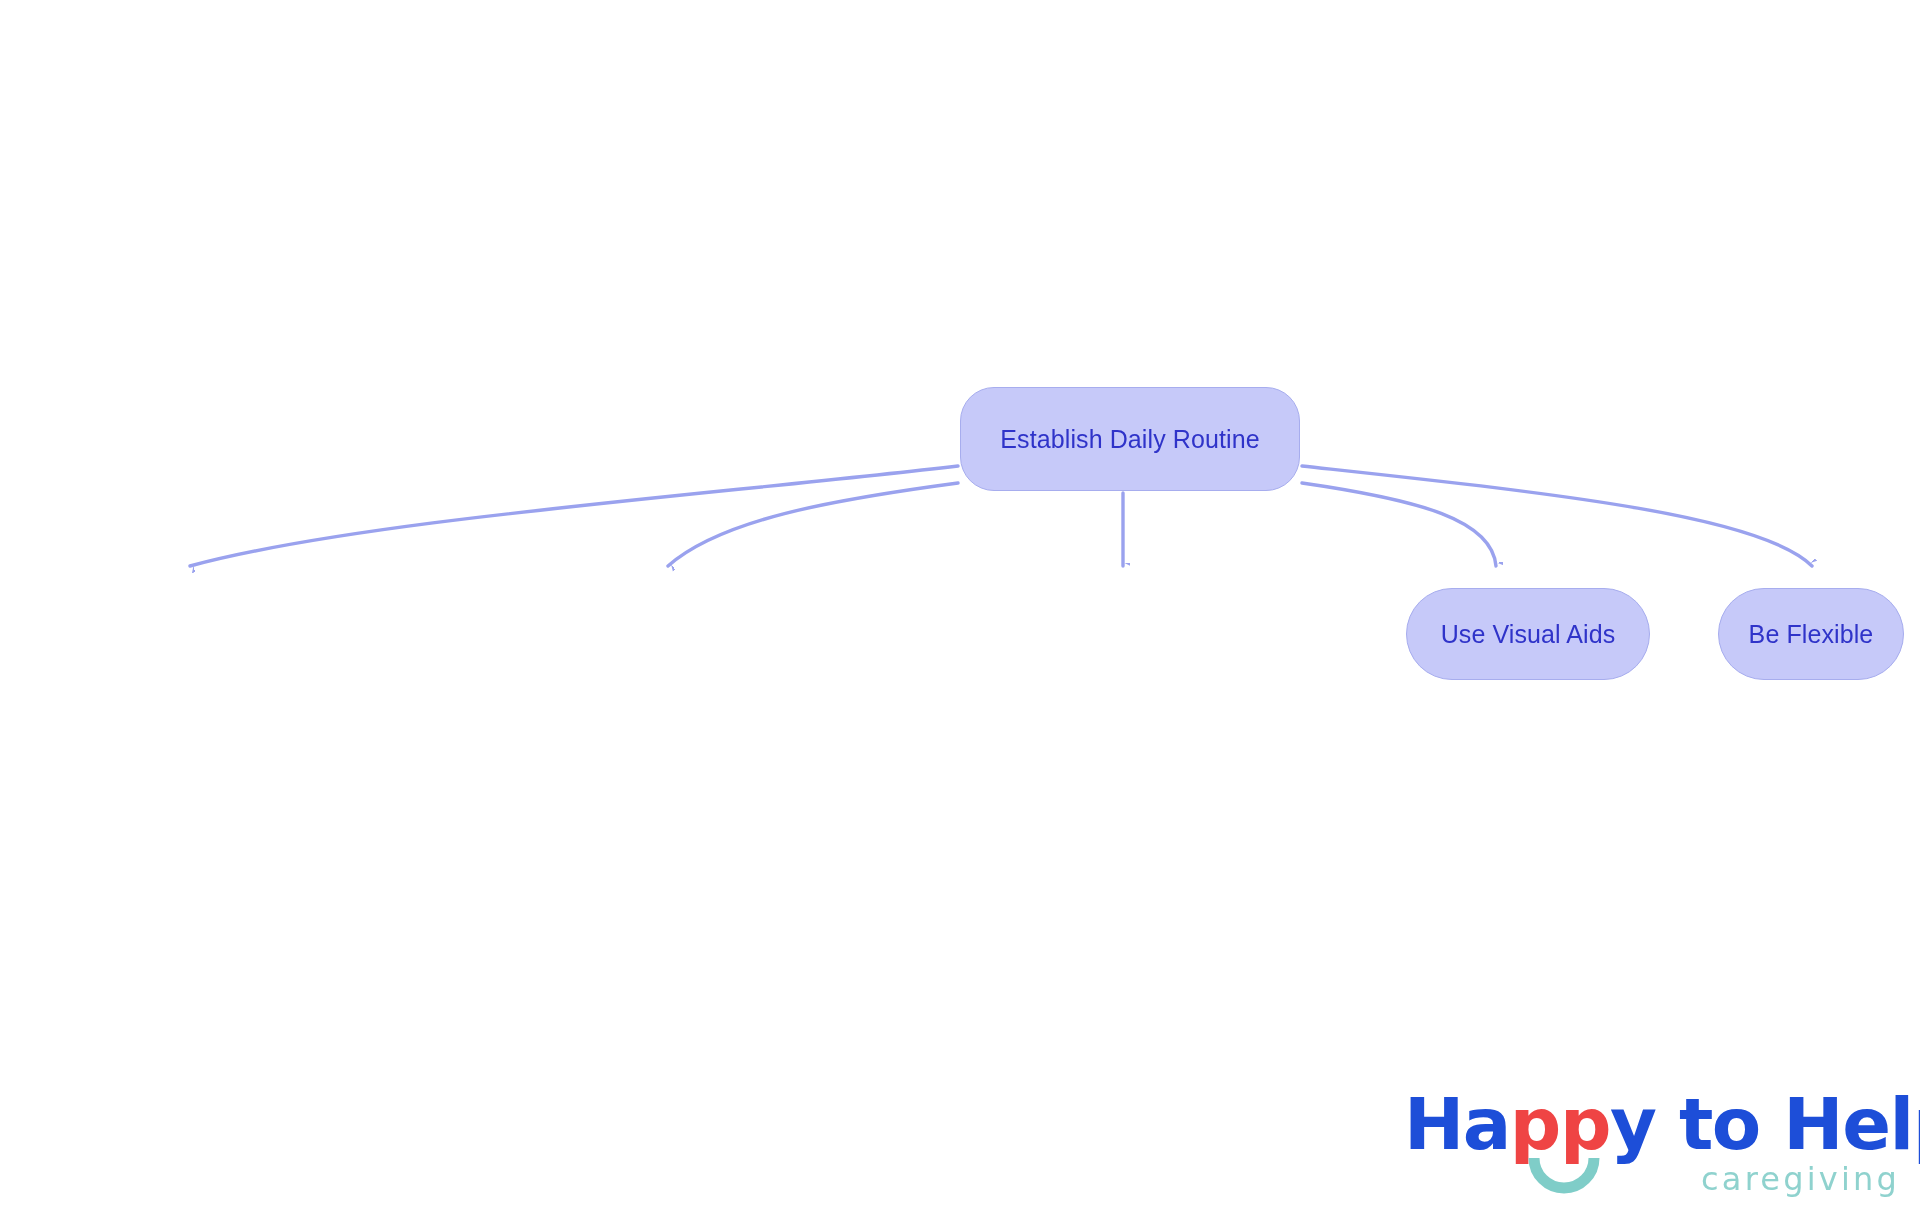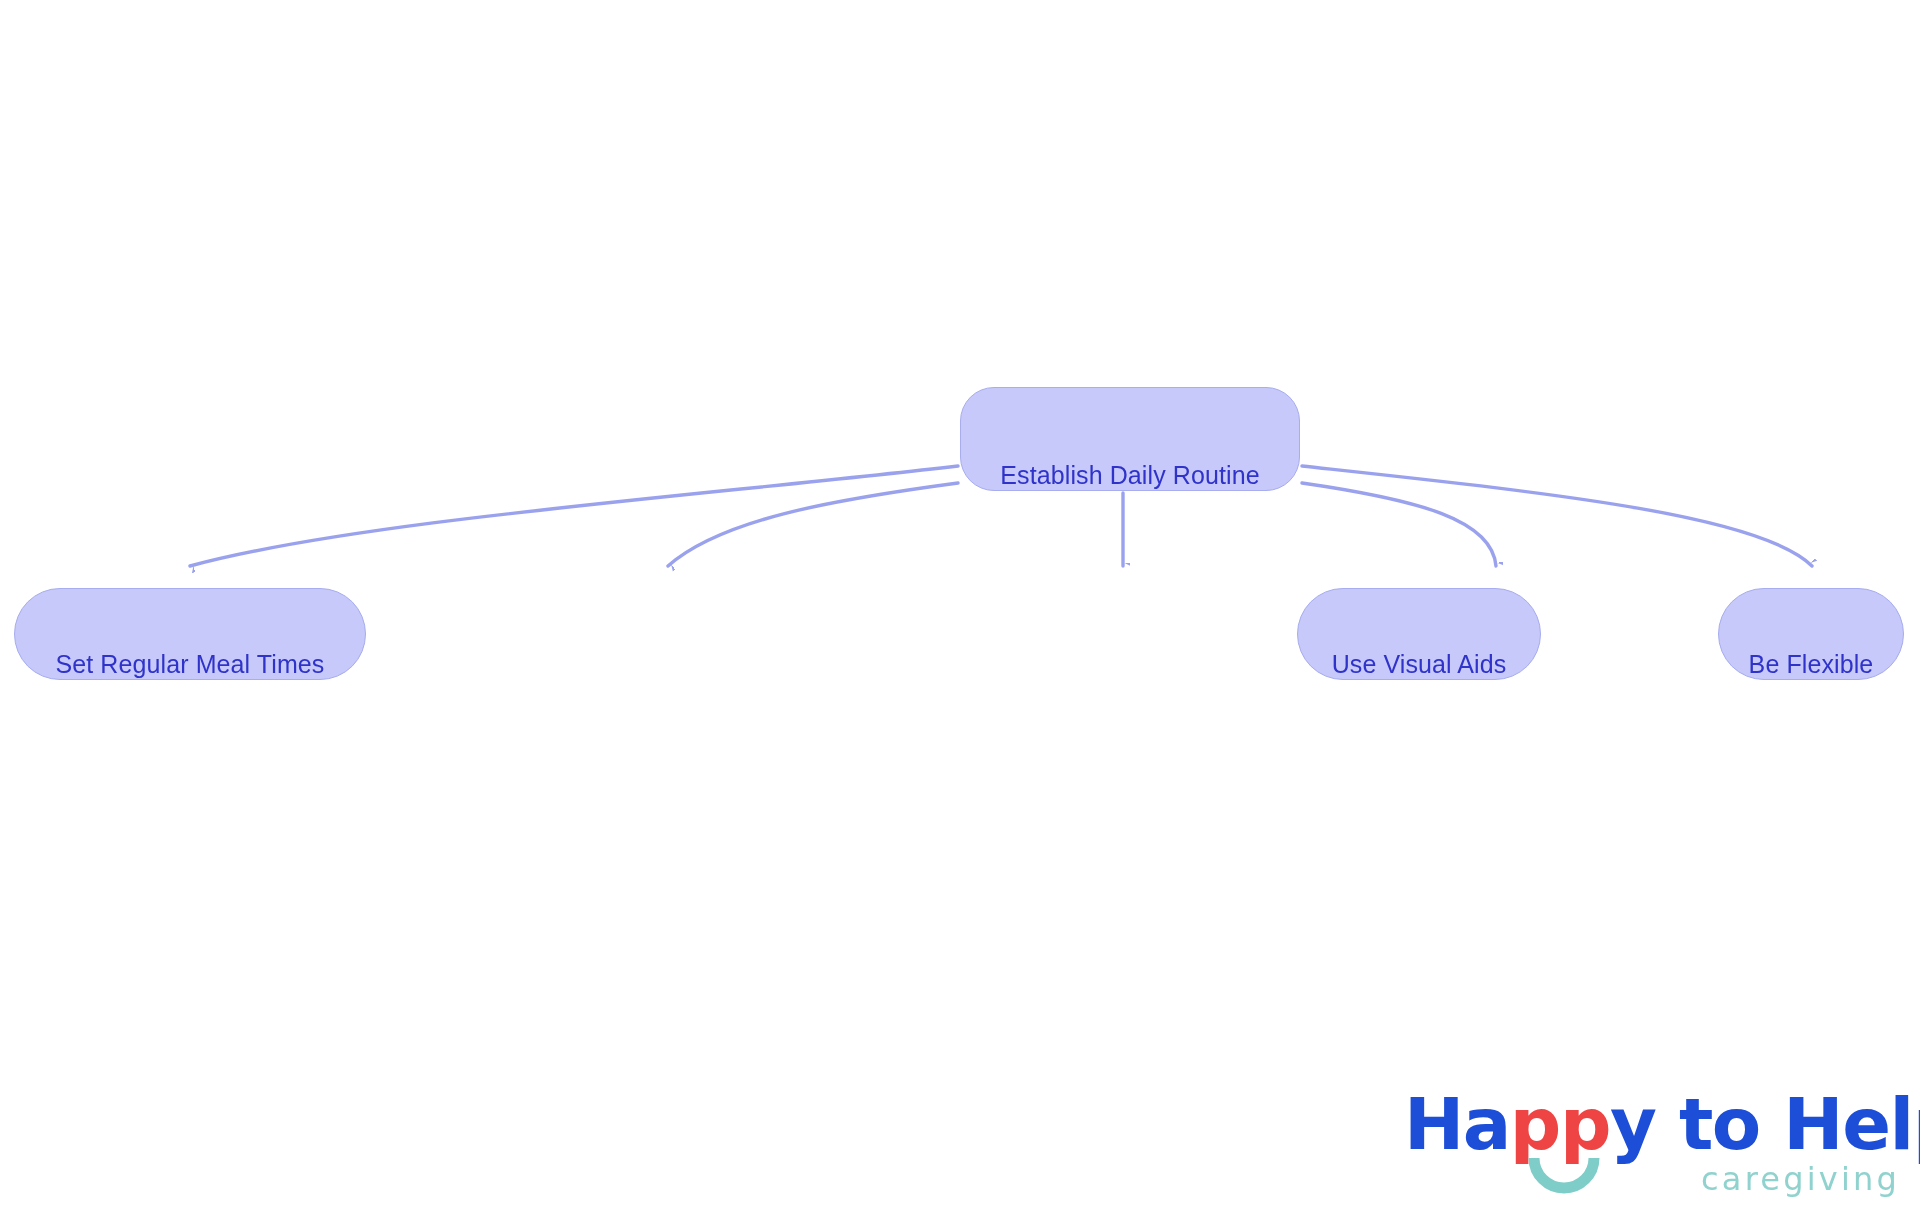--- a/index.html
+++ b/index.html
@@ -32,21 +32,21 @@
     pointer-events: none;
   }
 
   .node {
     position: absolute;
     box-sizing: border-box;
     background: #c6c9f9;
     border: 1.6px solid #a7adee;
     border-radius: 56px;
     display: flex;
-    align-items: flex-end;
+    align-items: center;
     justify-content: center;
     color: #2f33c9;
     font-size: 25px;
     font-weight: 400;
     letter-spacing: 0.1px;
     white-space: nowrap;
     font-family: "Liberation Sans", sans-serif;
   }
 
   .node-root {
@@ -111,27 +111,24 @@
       <path d="M 1123 493 L 1123 566" marker-end="url(#arrowhead)"></path>
       <path d="M 1302 483 C 1420 500, 1492 520, 1496 566" marker-end="url(#arrowhead)"></path>
       <path d="M 1302 466 C 1540 492, 1760 514, 1812 566" marker-end="url(#arrowhead)"></path>
     </g>
   </svg>
 
   <div class="node node-root" style="left:960px; top:387px; width:340px; height:104px;">
     <span>Establish Daily Routine</span>
   </div>
 
-  <div class="node" style="left:14px; top:588px; width:352px; height:92px;">
-    <span>Set Regular Meal Times</span>
-  </div>
 
 
 
-  <div class="node" style="left:1297px; top:588px; width:244px; height:92px;">
+  <div class="node" style="left:1406px; top:588px; width:244px; height:92px;">
     <span>Use Visual Aids</span>
   </div>
 
   <div class="node" style="left:1718px; top:588px; width:186px; height:92px;">
     <span>Be Flexible</span>
   </div>
 
   <div id="logo">
     <div class="logo-wordmark">
       <span class="logo-coral">Ha</span><span class="logo-teal">pp</span><span class="logo-coral">y to Hel</span><span class="logo-coral">p</span>

